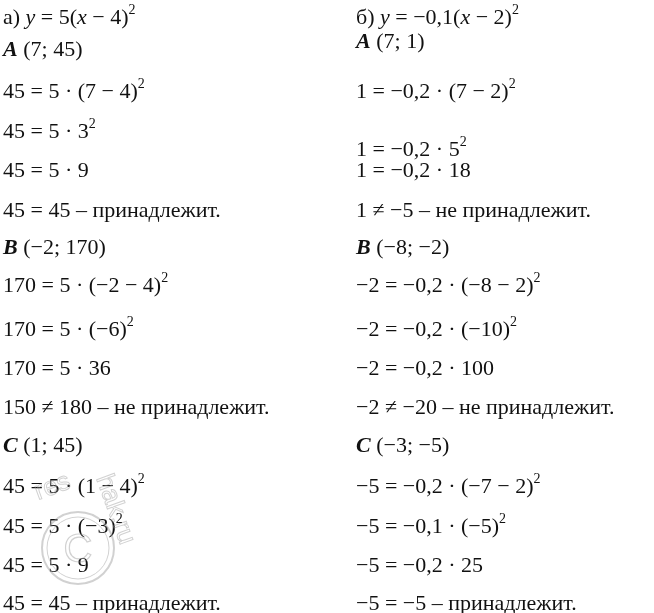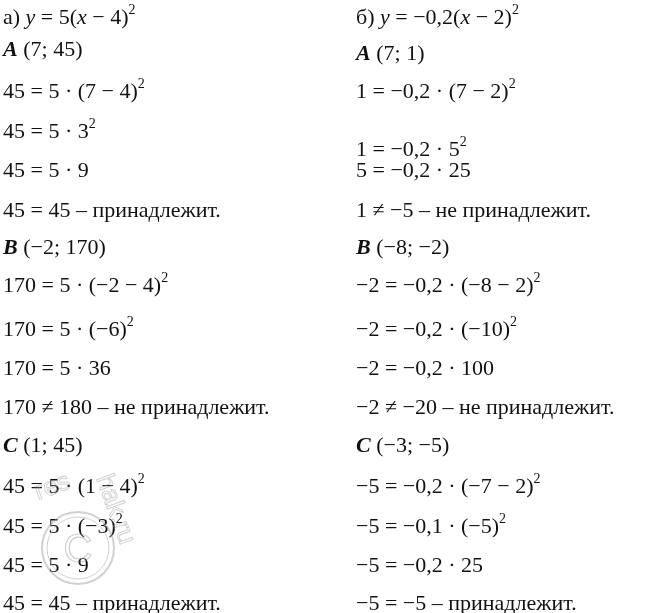--- a/index.html
+++ b/index.html
@@ -61,36 +61,36 @@
   <div class="line" style="top:36px"><span class="pt-letter">A</span><span> (7; 45)</span></div>
   <div class="line" style="top:78px"><span>45 = 5 · (7 − 4)</span><sup>2</sup></div>
   <div class="line" style="top:118px"><span>45 = 5 · 3</span><sup>2</sup></div>
   <div class="line" style="top:157px"><span>45 = 5 · 9</span></div>
   <div class="line" style="top:197px"><span>45 = 45 – принадлежит.</span></div>
 
   <div class="line" style="top:234px"><span class="pt-letter">B</span><span> (−2; 170)</span></div>
   <div class="line" style="top:272px"><span>170 = 5 · (−2 − 4)</span><sup>2</sup></div>
   <div class="line" style="top:316px"><span>170 = 5 · (−6)</span><sup>2</sup></div>
   <div class="line" style="top:355px"><span>170 = 5 · 36</span></div>
-  <div class="line" style="top:394px"><span>170 ≠ 180 – не принадлежит.</span></div>
+  <div class="line" style="top:394px"><span>150 ≠ 180 – не принадлежит.</span></div>
 
   <div class="line" style="top:432px"><span class="pt-letter">C</span><span> (1; 45)</span></div>
   <div class="line" style="top:473px"><span>45 = 5 · (1 − 4)</span><sup>2</sup></div>
   <div class="line" style="top:513px"><span>45 = 5 · (−3)</span><sup>2</sup></div>
   <div class="line" style="top:552px"><span>45 = 5 · 9</span></div>
   <div class="line" style="top:590px"><span>45 = 45 – принадлежит.</span></div>
 </div>
 
 <div class="col col-right">
-  <div class="line" style="top:4px"><span>б)</span> <span class="var">y</span><span> = −0,2(</span><span class="var">x</span><span> − 2)</span><sup>2</sup></div>
+  <div class="line" style="top:4px"><span>б)</span> <span class="var">y</span><span> = −0,1(</span><span class="var">x</span><span> − 2)</span><sup>2</sup></div>
 
-  <div class="line" style="top:40px"><span class="pt-letter">A</span><span> (7; 1)</span></div>
+  <div class="line" style="top:28px"><span class="pt-letter">A</span><span> (7; 1)</span></div>
   <div class="line" style="top:78px"><span>1 = −0,2 · (7 − 2)</span><sup>2</sup></div>
   <div class="line" style="top:136px"><span>1 = −0,2 · 5</span><sup>2</sup></div>
-  <div class="line" style="top:157px"><span>5 = −0,2 · 25</span></div>
+  <div class="line" style="top:157px"><span>1 = −0,2 · 18</span></div>
   <div class="line" style="top:197px"><span>1 ≠ −5 – не принадлежит.</span></div>
 
   <div class="line" style="top:234px"><span class="pt-letter">B</span><span> (−8; −2)</span></div>
   <div class="line" style="top:272px"><span>−2 = −0,2 · (−8 − 2)</span><sup>2</sup></div>
   <div class="line" style="top:316px"><span>−2 = −0,2 · (−10)</span><sup>2</sup></div>
   <div class="line" style="top:355px"><span>−2 = −0,2 · 100</span></div>
   <div class="line" style="top:394px"><span>−2 ≠ −20 – не принадлежит.</span></div>
 
   <div class="line" style="top:432px"><span class="pt-letter">C</span><span> (−3; −5)</span></div>
   <div class="line" style="top:473px"><span>−5 = −0,2 · (−7 − 2)</span><sup>2</sup></div>

